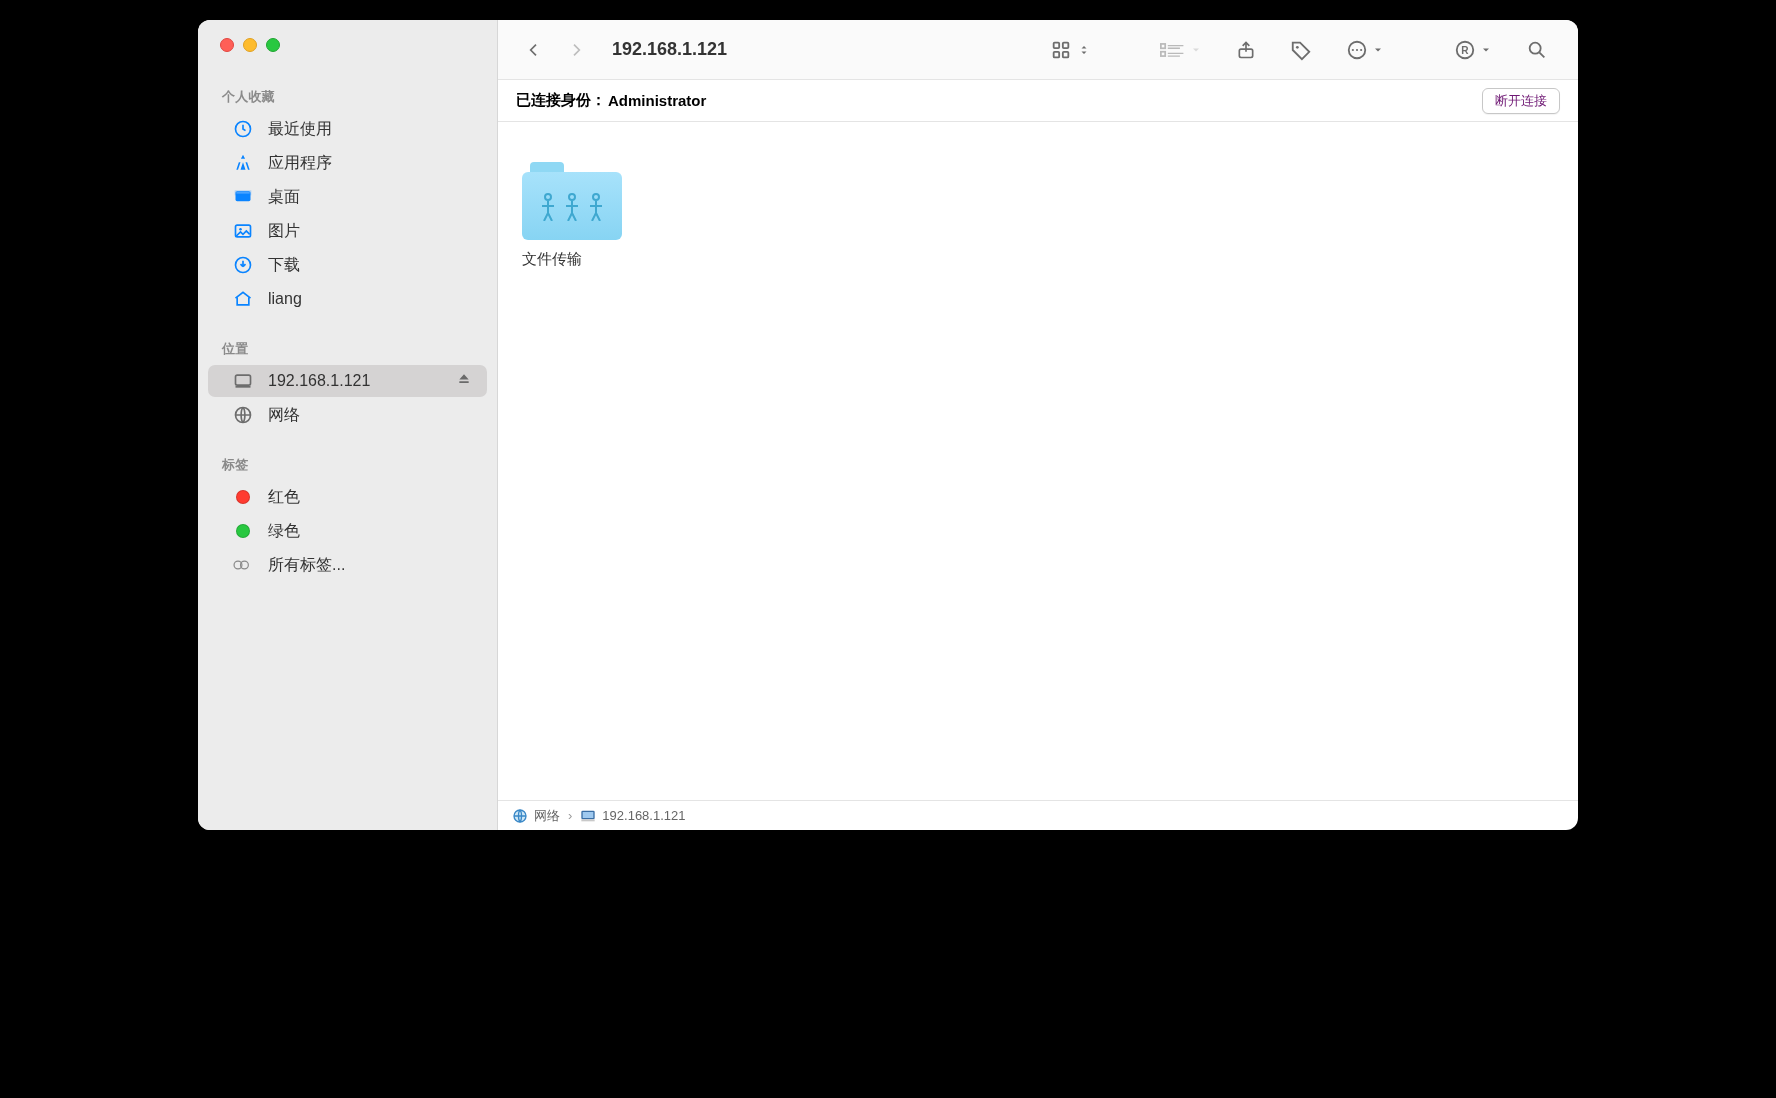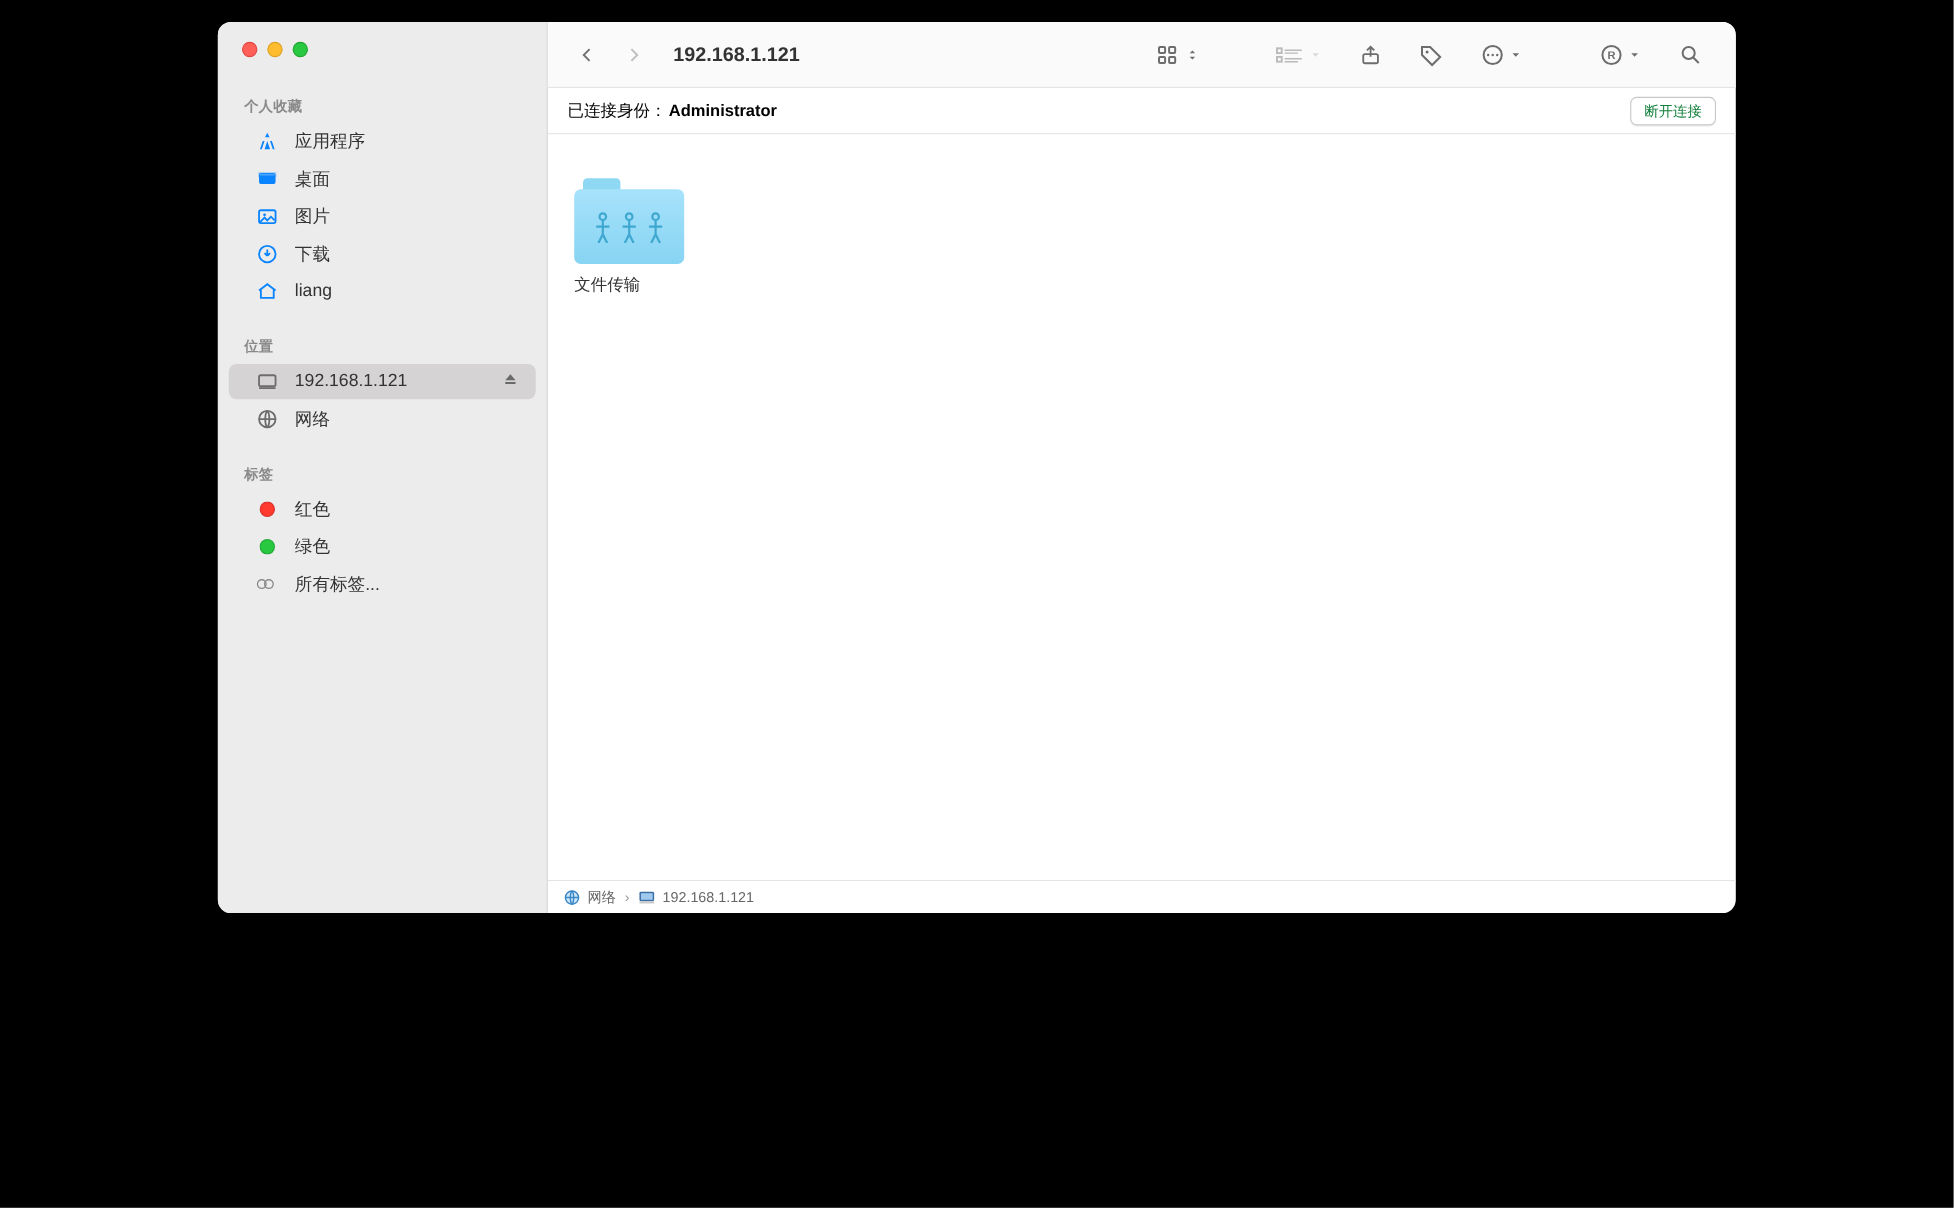--- a/index.html
+++ b/index.html
@@ -112,26 +112,26 @@
   .tb-sep { width: 26px; }
 
   .connbar {
     height: 42px;
     border-bottom: 1px solid #e4e4e4;
     display: flex;
     align-items: center;
     padding: 0 18px;
     font-size: 15px;
   }
-  .connbar .label { font-weight: 400; }
+  .connbar .label { font-weight: 700; }
   .connbar .user  { font-weight: 700; margin-left: 2px; }
   .disconnect-btn {
     margin-left: auto;
     font-size: 13px;
-    color: #15803d;
+    color: #701a75;
     background: #fff;
     border: 1px solid #c7c7c7;
     border-radius: 6px;
     padding: 3px 12px;
     box-shadow: 0 1px 1px rgba(0,0,0,.05);
   }
 
   .content {
     flex: 1;
     padding: 40px 24px;
@@ -192,20 +192,29 @@
 
   <div class="sidebar">
     <div class="traffic-lights">
       <div class="tl close"></div>
       <div class="tl min"></div>
       <div class="tl max"></div>
     </div>
 
     <div class="section-title">个人收藏</div>
 
+    <div class="side-item">
+      <span class="icon">
+        <svg width="20" height="20" viewBox="0 0 24 24" fill="none" stroke="#0a84ff" stroke-width="2">
+          <circle cx="12" cy="12" r="9"></circle>
+            <path d="M12 7v5l3 2"></path>
+        </svg>
+      </span>
+      <span>最近使用</span>
+    </div>
 
     <div class="side-item">
       <span class="icon">
         <svg width="20" height="20" viewBox="0 0 24 24" fill="#0a84ff">
           <path d="M12 2l2.5 5H9.5L12 2zm-8 18l3-9h2l-3 9H4zm14 0l-3-9h2l3 9h-2zM12 11l3 9H9l3-9z"></path>
         </svg>
       </span>
       <span>应用程序</span>
     </div>
 

